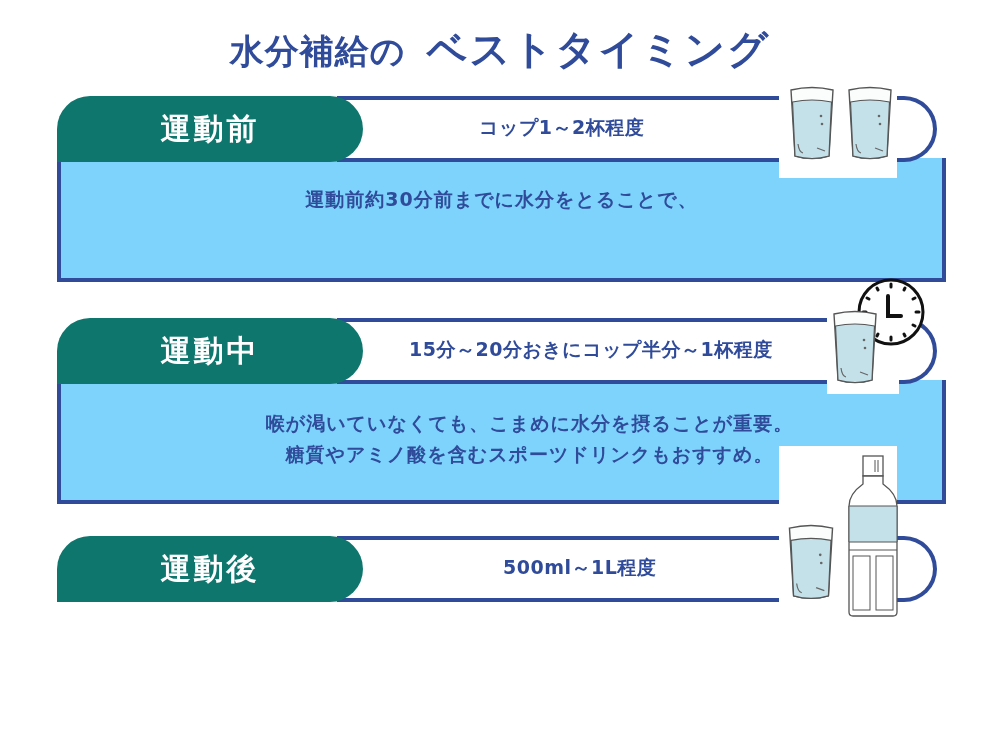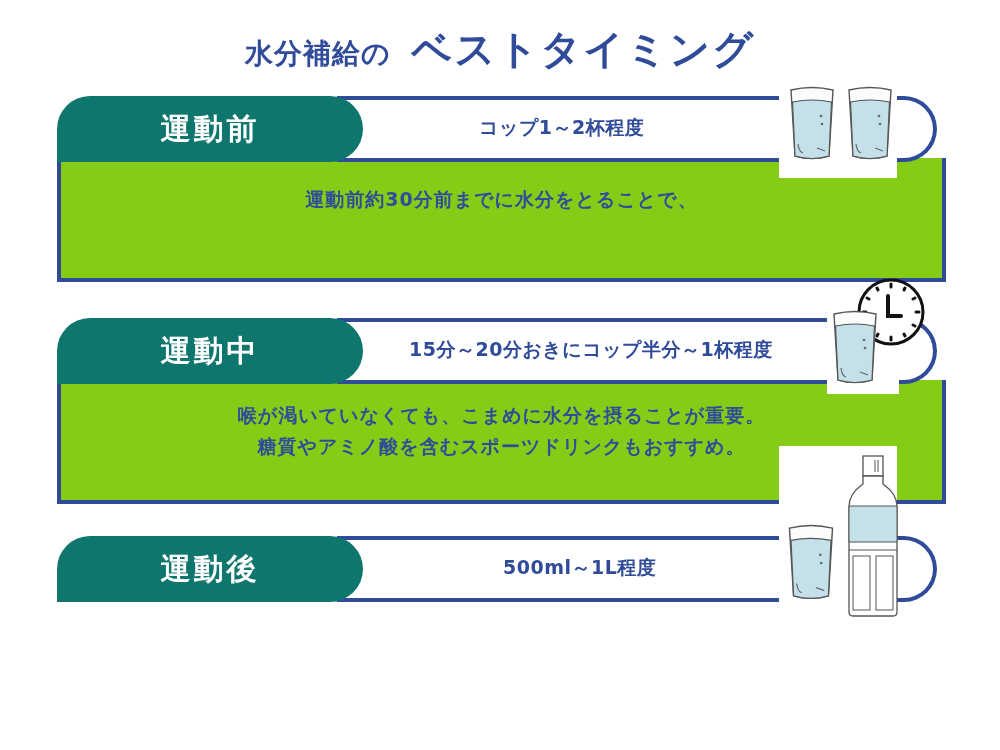--- a/index.html
+++ b/index.html
@@ -1,24 +1,24 @@
 <!DOCTYPE html>
 <html><head>
 <meta charset="utf-8">
 <style>
   html, body { margin:0; padding:0; background:#ffffff; }
   body { width:1000px; height:750px; position:relative; overflow:hidden;
          font-family:"DejaVu Sans", "Liberation Sans", sans-serif; color:#2f4b9a; }
   .title { position:absolute; left:0; top:22px; width:1000px; text-align:center;
            font-weight:bold; color:#2f4b9a; white-space:nowrap; }
-  .title .t1 { font-size:28px; letter-spacing:1px; }
+  .title .t1 { font-size:34px; letter-spacing:1px; }
   .title .t2 { font-size:40px; letter-spacing:2px; margin-left:21px; }
 
   .section { position:absolute; left:57px; width:887px; }
-  .body-box { position:absolute; left:0; width:881px; border:4px solid #2f4b9a; border-top:none; background:#84cc16; }
+  .body-box { position:absolute; left:0; width:881px; border:4px solid #2f4b9a; border-top:none; background:#7dd3fc; }
   .desc { position:absolute; left:0; width:100%; text-align:center; font-weight:bold;
           font-size:19px; line-height:31px; color:#2f4b9a; letter-spacing:1px; white-space:nowrap; }
 
   .amount-pill { position:absolute; left:280px; height:58px; width:596px;
                  border:4px solid #2f4b9a; border-left:none; border-radius:0 33px 33px 0; background:#fff; }
   .amount-text { position:absolute; top:0; height:58px; line-height:58px; font-weight:bold; font-size:19px;
                  color:#2f4b9a; white-space:nowrap; letter-spacing:0.5px; }
   .label-pill { position:absolute; left:0; width:306px; height:66px; background:#0f766e;
                 border-radius:33px 33px 33px 0; }
   .label-pill span { position:absolute; left:0; width:100%; text-align:center; line-height:66px;
@@ -59,21 +59,21 @@
   </div>
   <div class="bg-blank" style="left:722px; top:-8px; width:118px; height:90px;"></div>
   <svg class="illus" style="left:730px; top:-12px;" width="110" height="82" viewBox="0 0 110 82">
     <use href="#glass" x="2" y="2"></use>
     <use href="#glass" x="60" y="2"></use>
   </svg>
 </div>
 
 <div class="section" style="top:318px; height:186px;">
   <div class="body-box" style="top:62px; height:120px;">
-    <div class="desc" style="top:20px;">
+    <div class="desc" style="top:28px;padding-left:28px;">
       <div>喉が渇いていなくても、こまめに水分を摂ることが重要。</div>
       <div>糖質やアミノ酸を含むスポーツドリンクもおすすめ。</div>
     </div>
   </div>
   <div class="amount-pill" style="top:0px;"></div>
   <div class="amount-text" style="left:352px; top:2px;">15分～20分おきにコップ半分～1杯程度</div>
   <div class="label-pill" style="top:0;">
     <span>運動中</span>
   </div>
   <div class="bg-blank" style="left:770px; top:-4px; width:72px; height:80px;"></div>

